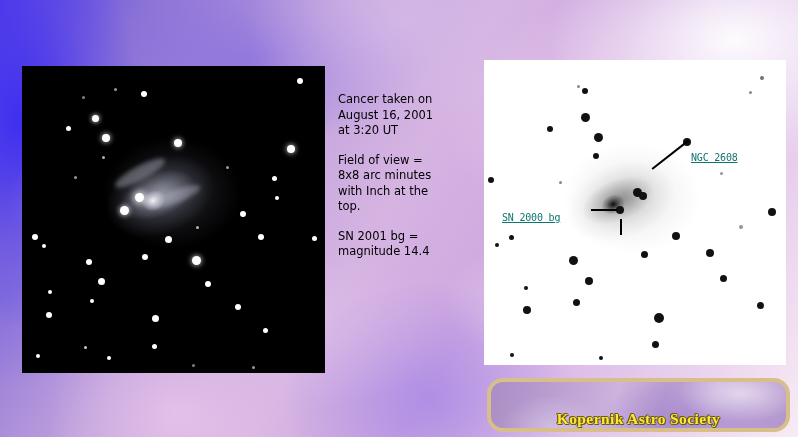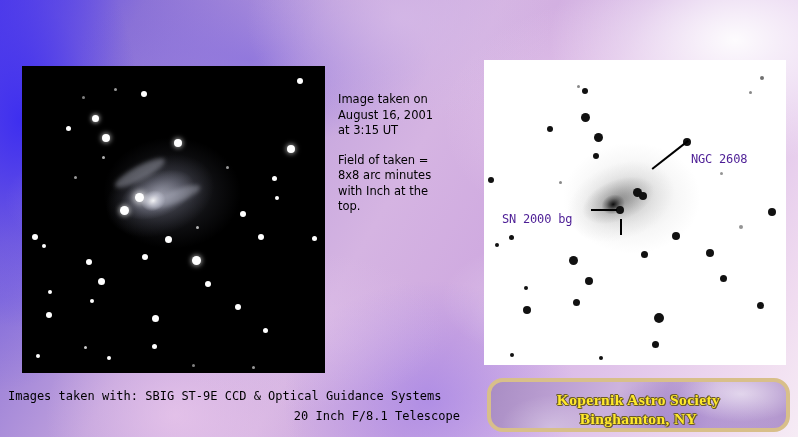--- a/index.html
+++ b/index.html
@@ -82,21 +82,21 @@
       radial-gradient(ellipse 44px 24px at 54px 50px, rgba(70,70,70,.45) 0%, rgba(130,130,130,.22) 58%, rgba(180,180,180,0) 86%),
       radial-gradient(ellipse 62px 42px at 56px 52px, rgba(120,120,120,.30) 0%, rgba(170,170,170,.12) 62%, rgba(220,220,220,0) 90%);
     transform:rotate(-22deg);
   }
   .dgalaxy-halo{
     position:absolute;left:62px;top:64px;width:172px;height:148px;
     background:radial-gradient(ellipse 82px 66px at 50% 50%, rgba(140,140,140,.26) 0%, rgba(180,180,180,.10) 55%, rgba(225,225,225,0) 84%);
   }
   .anno-label{
     position:absolute;font-family:"DejaVu Sans Mono", monospace;
-    font-size:12px;color:#4c1d95;white-space:nowrap;letter-spacing:-.2px;
+    font-size:10px;color:#0f766e;white-space:nowrap;letter-spacing:-.2px;text-decoration:underline;
   }
   .anno-line{position:absolute;background:#000;}
   
   .credits{
     position:absolute;left:8px;top:386px;width:452px;
     font-family:"DejaVu Sans Mono", monospace;
     font-size:12px;line-height:20px;color:#000;
   }
   .credits .l1{display:block;text-align:left;}
   .credits .l2{display:block;text-align:right;}
@@ -175,29 +175,33 @@
     <div class="star" style="left:204px;top:100px;width:3px;height:3px;opacity:.6;"></div>
     <div class="star" style="left:52px;top:110px;width:3px;height:3px;opacity:.6;"></div>
     <div class="star" style="left:92px;top:22px;width:3px;height:3px;opacity:.6;"></div>
     <div class="star" style="left:60px;top:30px;width:3px;height:3px;opacity:.5;"></div>
     <div class="star" style="left:230px;top:300px;width:3px;height:3px;opacity:.6;"></div>
     <div class="star" style="left:170px;top:298px;width:3px;height:3px;opacity:.5;"></div>
   </div>
 
   <div class="midtext">
     <p>
-      <span>Image taken on</span><br>
+      <span>Cancer taken on</span><br>
       <span>August 16, 2001</span><br>
-      <span>at 3:15 UT</span>
+      <span>at 3:20 UT</span>
     </p>
     <p>
-      <span>Field of taken =</span><br>
+      <span>Field of view =</span><br>
       <span>8x8 arc minutes</span><br>
       <span>with Inch at the</span><br>
       <span>top.</span>
+    </p>
+    <p>
+      <span>SN 2001 bg =</span><br>
+      <span>magnitude 14.4</span>
     </p>
   </div>
 
   <div class="photo-light">
     <div class="dgalaxy-halo"></div>
     <div class="dgalaxy"></div>
 
     <div class="dstar" style="left:98px;top:28px;width:6px;height:6px;"></div>
     <div class="dstar" style="left:97px;top:53px;width:9px;height:9px;"></div>
     <div class="dstar" style="left:63px;top:66px;width:6px;height:6px;"></div>
@@ -233,25 +237,20 @@
     <div class="dstar" style="left:255px;top:165px;width:4px;height:4px;opacity:.45;"></div>
 
     <div class="anno-line" style="left:168px;top:108px;width:46px;height:1.5px;transform:rotate(-38deg);transform-origin:left center;"></div>
     <div class="anno-label" style="left:207px;top:92px;">NGC 2608</div>
 
     <div class="anno-line" style="left:107px;top:149px;width:26px;height:1.5px;"></div>
     <div class="anno-line" style="left:136px;top:159px;width:1.5px;height:16px;"></div>
     <div class="anno-label" style="left:18px;top:152px;">SN 2000 bg</div>
   </div>
 
-  <div class="credits">
-    <span class="l1">Images taken with: SBIG ST-9E CCD &amp; Optical Guidance Systems</span>
-    <span class="l2">20 Inch F/8.1 Telescope</span>
-  </div>
 
   <div class="badge">
     <div class="badge-text">
       <span>Kopernik Astro Society</span>
-      <span>Binghamton, NY</span>
     </div>
   </div>
 
 </div>
 
 </body></html>

